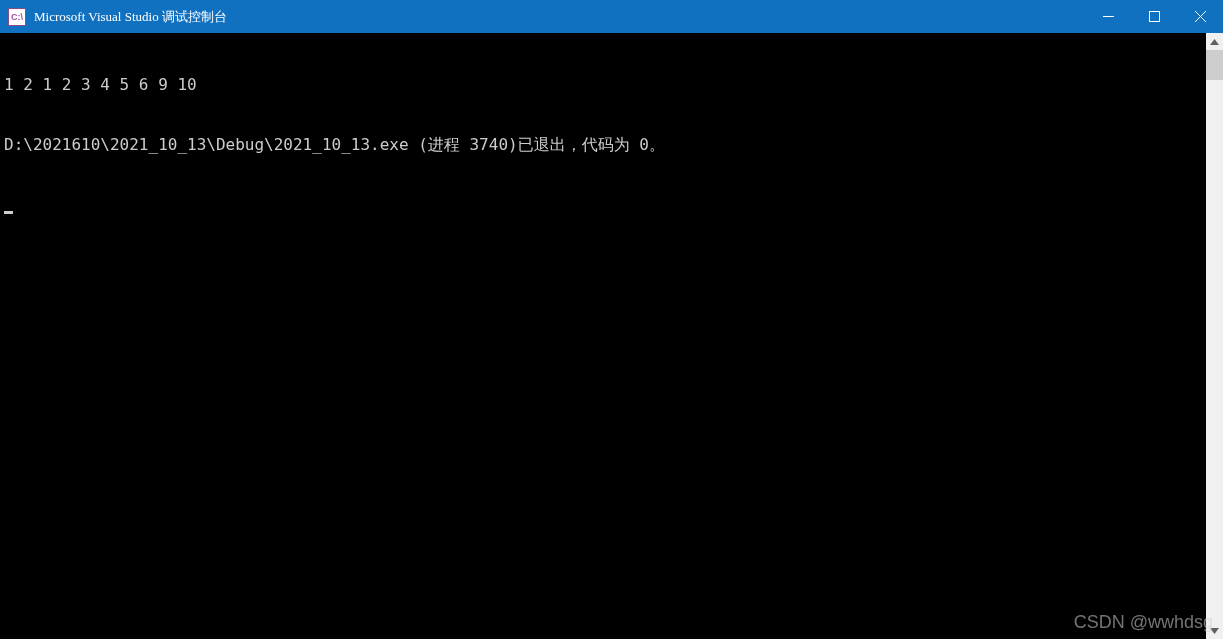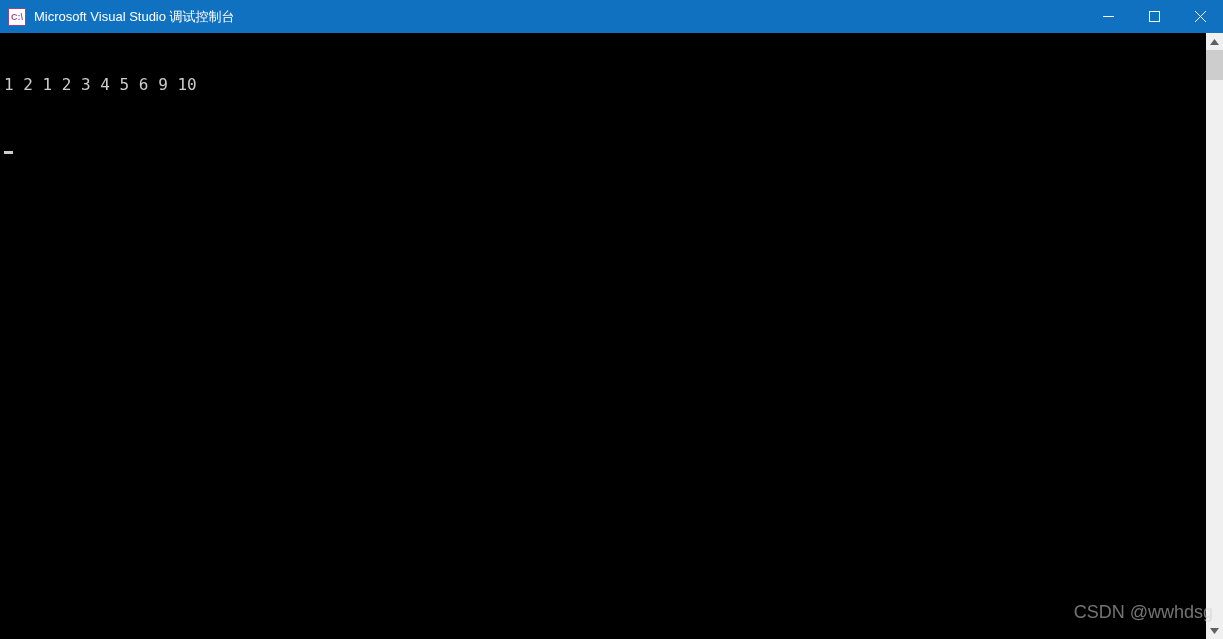--- a/index.html
+++ b/index.html
@@ -42,20 +42,21 @@
       align-items: center;
       justify-content: center;
       font-size: 9px;
       font-weight: bold;
       color: #a050a0;
       font-family: sans-serif;
     }
     .title-text {
       flex: 1;
       padding-top: 1px;
+      font-family: Liberation Serif, serif;
     }
     .win-controls {
       display: flex;
       height: 100%;
     }
     .win-btn {
       width: 46px;
       height: 100%;
       display: flex;
       align-items: center;
@@ -117,21 +118,21 @@
     .sb-thumb {
       position: absolute;
       top: 0;
       left: 0;
       width: 100%;
       height: 30px;
       background: #cdcdcd;
     }
     .watermark {
       position: absolute;
-      bottom: 16px;
+      bottom: 6px;
       right: 10px;
       color: rgba(210,210,210,0.55);
       font-family: Arial, sans-serif;
       font-size: 18px;
       pointer-events: none;
       margin-left: 21px;
     }
   </style>
 </head>
 <body>
@@ -156,20 +157,21 @@
             <line x1="0" y1="0" x2="11" y2="11" stroke="#fff" stroke-width="1"></line>
             <line x1="11" y1="0" x2="0" y2="11" stroke="#fff" stroke-width="1"></line>
           </svg>
       </div>
     </div>
   </div>
 
   <div class="client-area">
     <div class="console">
       <span class="line">1 2 1 2 3 4 5 6 9 10</span>
+      <span class="line">D:\2021610\2021_10_13\Debug\2021_10_13.exe (进程 3740)已退出，代码为 0。</span>
       <span class="line"><span class="cursor"></span></span>
     </div>
     <div class="scrollbar">
       <div class="sb-btn">
         <svg width="9" height="6" viewBox="0 0 9 6">
             <path d="M4.5 0 L9 6 L0 6 Z" fill="#606060"></path>
           </svg>
       </div>
       <div class="sb-track">
         <div class="sb-thumb"></div>

